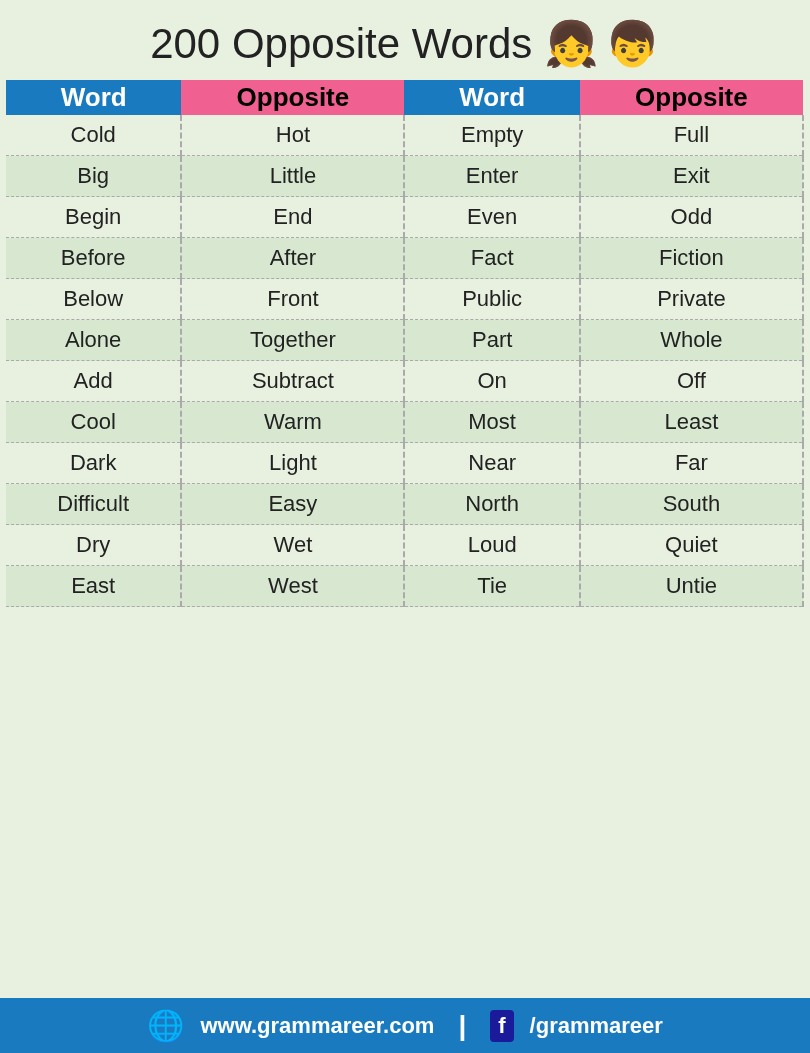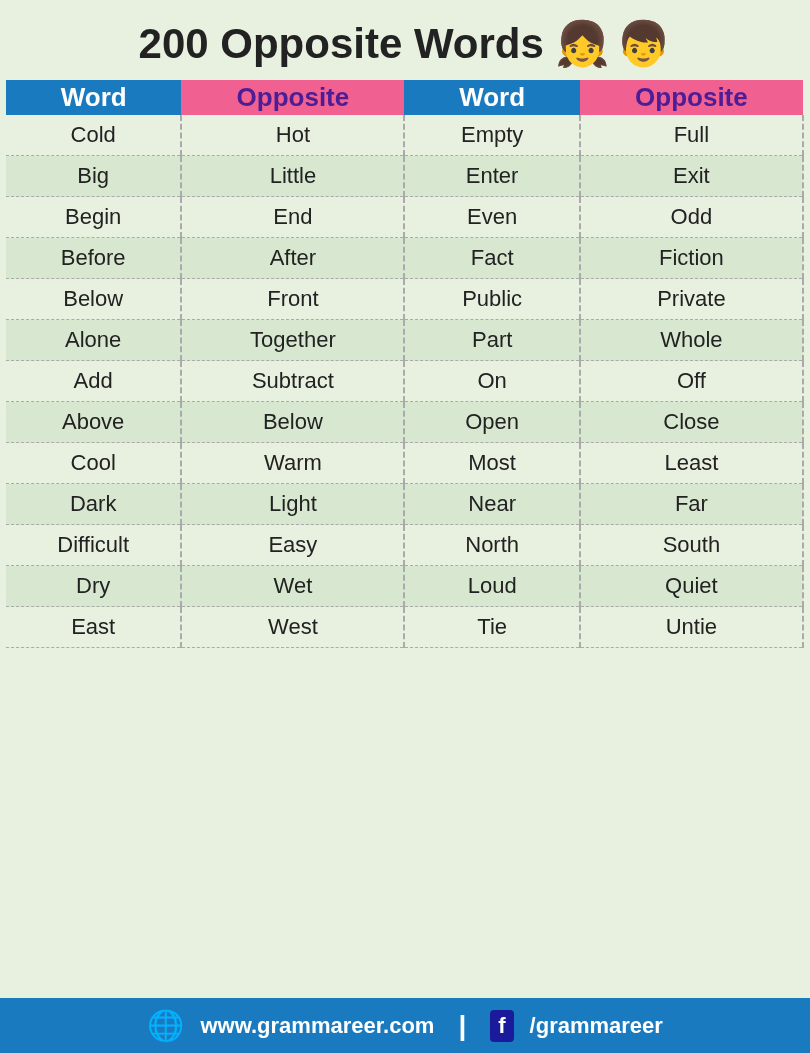--- a/index.html
+++ b/index.html
@@ -17,21 +17,21 @@
       text-align: center;
       padding: 18px 10px 10px 10px;
       display: flex;
       align-items: center;
       justify-content: center;
       gap: 12px;
     }
 
     .header-title {
       font-size: 42px;
-      font-weight: bold;
+      font-weight: normal;
       color: #222;
       font-family: Arial, sans-serif;
     }
 
     .emoji-icons {
       display: flex;
       gap: 6px;
       align-items: center;
     }
 
@@ -58,21 +58,21 @@
     }
 
     .th-word {
       background: #1a7abf;
       color: white;
       width: 22%;
     }
 
     .th-opposite {
       background: #f06090;
-      color: #4c1d95;
+      color: #000000;
       width: 28%;
       margin-left: 44px;
     }
 
     tbody tr td {
       padding: 7px 8px;
       font-size: 22px;
       text-align: center;
       border-bottom: 1.5px dashed #aaa;
       color: #222;
@@ -191,26 +191,20 @@
           <td>Part</td>
           <td class="col-divider">Whole</td>
         </tr>
         <tr>
           <td>Add</td>
           <td class="col-divider">Subtract</td>
           <td>On</td>
           <td class="col-divider">Off</td>
         </tr>
         <tr>
-          <td>Above</td>
-          <td class="col-divider">Below</td>
-          <td>Open</td>
-          <td class="col-divider">Close</td>
-        </tr>
-        <tr>
           <td>Cool</td>
           <td class="col-divider">Warm</td>
           <td>Most</td>
           <td class="col-divider">Least</td>
         </tr>
         <tr>
           <td>Dark</td>
           <td class="col-divider">Light</td>
           <td>Near</td>
           <td class="col-divider">Far</td>

